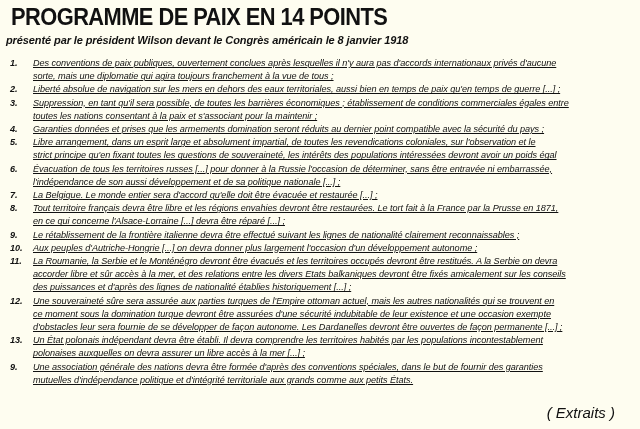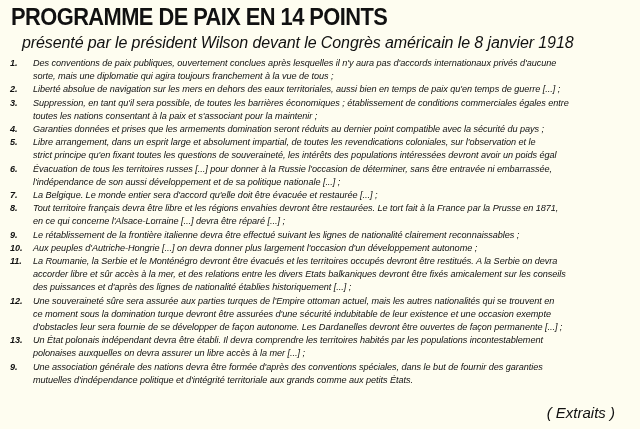--- a/index.html
+++ b/index.html
@@ -11,38 +11,38 @@
     position: relative;
   }
   .title {
     position: absolute; left: 11px; top: 4px;
     font-family: "Liberation Sans", sans-serif;
     font-weight: bold; font-size: 23.5px; letter-spacing: -0.6px;
     transform: scaleX(0.93); transform-origin: left top;
     white-space: nowrap;
   }
   .subtitle {
-    position: absolute; left: 22px; top: 34px;
-    font-weight: normal; font-style: italic; font-size: 16px;
+    position: absolute; left: 6px; top: 34px;
+    font-weight: bold; font-style: italic; font-size: 11px;
     white-space: nowrap; letter-spacing: -0.1px;
   }
   .points {
     position: absolute; left: 0; top: 57px; width: 640px;
     margin: 0; padding: 0; list-style: none;
   }
   .point {
     position: relative; padding-left: 33px; padding-right: 8px;
     font-style: italic; font-size: 9.15px; line-height: 13.2px;
     letter-spacing: -0.05px;
   }
   .point-num {
     position: absolute; left: 10px; top: 0;
     font-weight: bold; font-style: italic;
   }
-  .point-line { display: block; white-space: nowrap; }
+  .point-line { display: block; white-space: nowrap; text-decoration: underline; }
   .extraits {
     position: absolute; right: 25px; top: 404px;
     font-style: italic; font-size: 15px;
   }
 </style>
 </head>
 <body>
 
 <div class="title">PROGRAMME DE PAIX EN 14 POINTS</div>
 <div class="subtitle">présenté par le président Wilson devant le Congrès américain le 8 janvier 1918</div>

